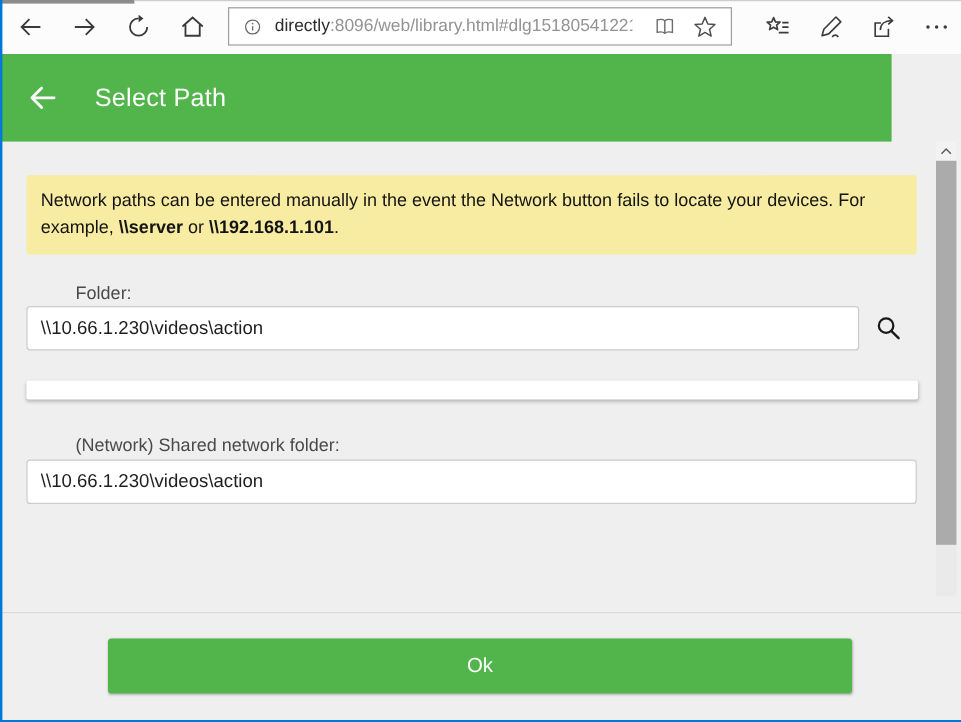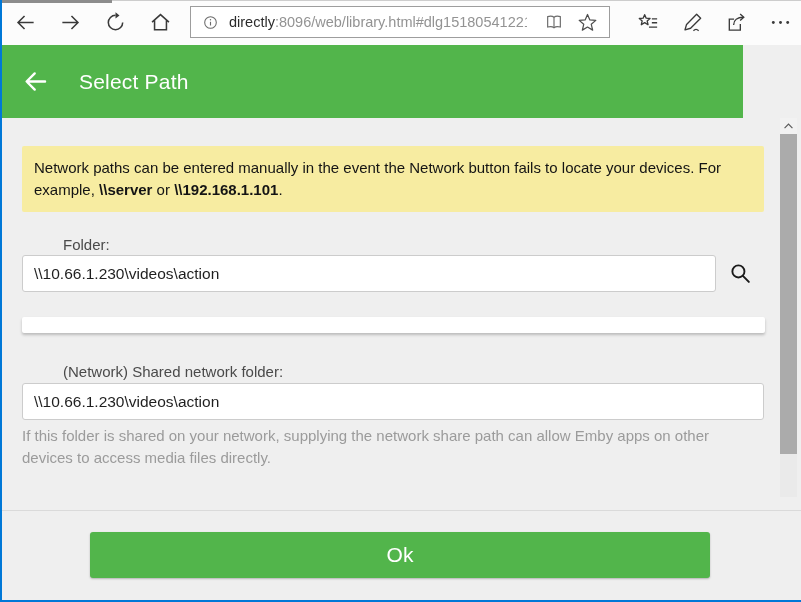--- a/index.html
+++ b/index.html
@@ -46,21 +46,21 @@
   .inp-shared{top:383px;width:742px;}
   .search-btn{position:absolute;left:726px;top:259px;width:28px;height:28px;background:none;border:none;
     padding:0;display:flex;align-items:center;justify-content:center;color:#1a1a1a;cursor:pointer;}
   .suggest-panel{position:absolute;left:22px;top:317px;width:743px;height:16px;background:#fff;
     border-radius:2px;box-shadow:0 2px 3px rgba(0,0,0,0.22);}
   .help-text{position:absolute;left:22px;top:425px;width:736px;font-size:15px;line-height:22px;color:#9b9b9b;}
   .divider{position:absolute;left:0;top:510px;width:801px;height:1px;background:#dadada;}
 
   
   .ok-btn{position:absolute;left:90px;top:532px;width:620px;height:46px;background:#52b54b;color:#fff;
-    border:none;border-radius:3px;font-size:21px;font-family:"Liberation Sans",sans-serif;
+    border:none;border-radius:3px;font-size:17px;font-family:"Liberation Sans",sans-serif;
     box-shadow:0 1px 2px rgba(0,0,0,0.25);cursor:pointer;}
 
   
   .scrollbar{position:absolute;left:780px;top:118px;width:17px;height:379px;background:#eaeaea;z-index:10;}
   .sb-up{height:16px;display:flex;align-items:center;justify-content:center;background:#f2f2f2;cursor:pointer;}
   .sb-thumb{position:absolute;left:0;top:16px;width:17px;height:320px;background:#ababab;cursor:pointer;}
   svg{display:block;}
 </style>
 </head>
 <body>
@@ -185,21 +185,20 @@
           <circle cx="10" cy="10" r="5.8" fill="none" stroke="currentColor" stroke-width="1.8"></circle>
           <path d="M14.3 14.3L20 20" stroke="currentColor" stroke-width="1.9" stroke-linecap="round"></path>
         </svg>
       </span>
   </button>
 
   <div class="suggest-panel"></div>
 
   <label class="field-label lbl-shared">(Network) Shared network folder:</label>
   <input class="txt-input inp-shared" type="text" value="\\10.66.1.230\videos\action" style="">
-  <div class="help-text">If this folder is shared on your network, supplying the network share path can allow Emby apps on other devices to access media files directly.</div>
 
   <div class="divider"></div>
 
   <button class="ok-btn">Ok</button>
 
   <div class="scrollbar">
     <div class="sb-up">
       <span>
           <svg viewBox="0 0 14 9" width="11" height="8">
             <path d="M2 7.2L7 2.2l5 5" fill="none" stroke="#5a5a5a" stroke-width="1.5"></path>

